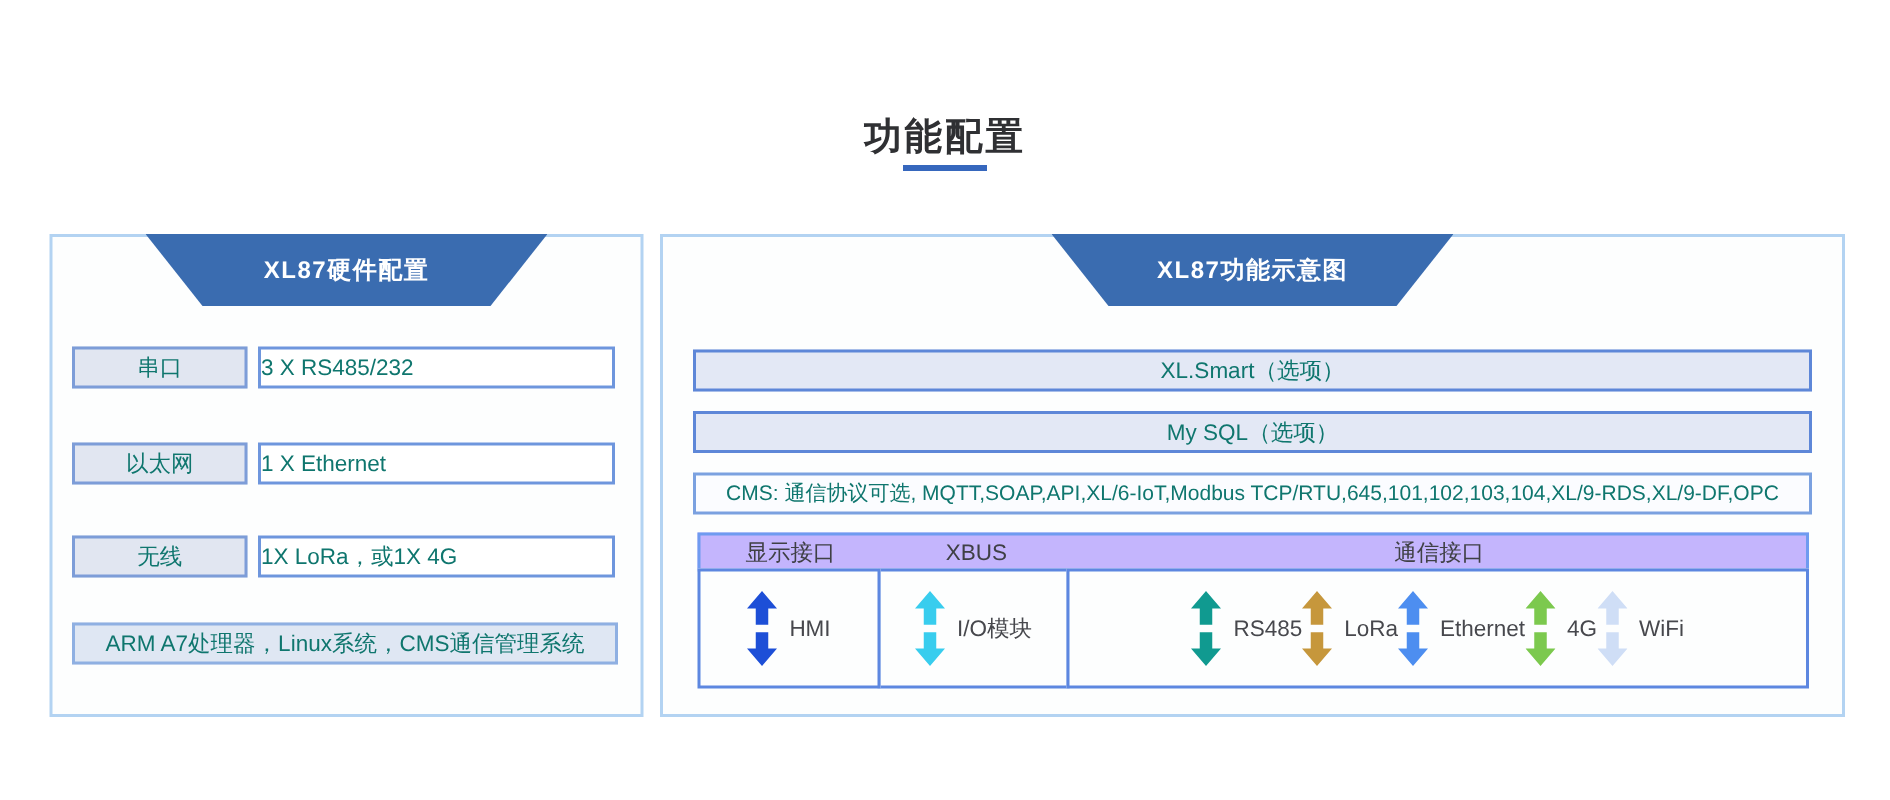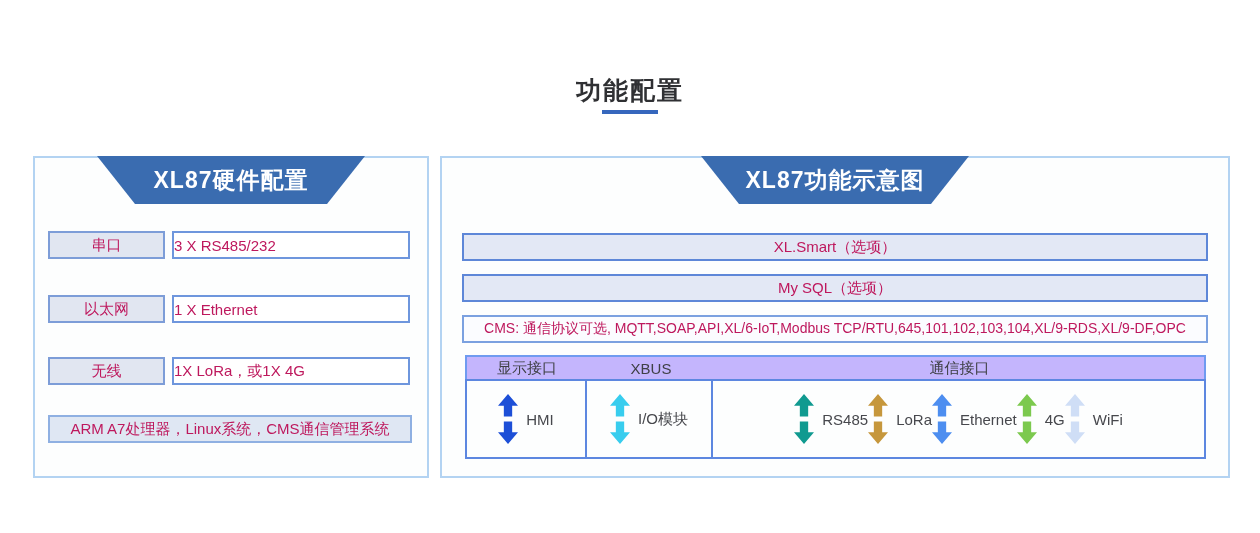--- a/index.html
+++ b/index.html
@@ -11,25 +11,25 @@
   .title-underline { position:absolute; top:110px; left:602px; width:56px; height:4px; background:#3667bd; }
 
   .panel { position:absolute; top:156px; height:322px; background:#fdfefe;
            border:2px solid #b3d3f2; }
   .panel-left  { left:33px;  width:396px; }
   .panel-right { left:440px; width:790px; }
 
   .trapezoid { position:absolute; top:-2px; left:50%; transform:translateX(-50%);
                width:268px; height:48px; background:#3a6cb0;
                clip-path:polygon(0 0,100% 0,calc(100% - 38px) 100%,38px 100%);
-               color:#ffffff; font-size:23px; font-weight:bold;
+               color:#ffffff; font-size:16px; font-weight:bold;
                display:flex; align-items:center; justify-content:center; letter-spacing:1px; }
 
   .box { position:absolute; height:28px; display:flex; align-items:center;
-         font-size:15px; color:#be185d; }
+         font-size:15px; color:#0f766e; }
   .spec-label  { background:#e1e6f1; border:2px solid #7d9dd8; justify-content:center; }
   .spec-value  { background:#ffffff; border:2px solid #6e96dd; padding-left:0; }
   .spec-footer { background:#dfe7f3; border:2px solid #8fb0e2; justify-content:center; }
 
   .lp-row1 { top:73px; }  .lp-row2 { top:137px; }  .lp-row3 { top:199px; }
   .lp-label { left:13px;  width:117px; }
   .lp-value { left:137px; width:238px; }
   .lp-footer{ top:257px; left:13px; width:364px; }
 
   .rp-bar { left:20px; width:746px; justify-content:center;

